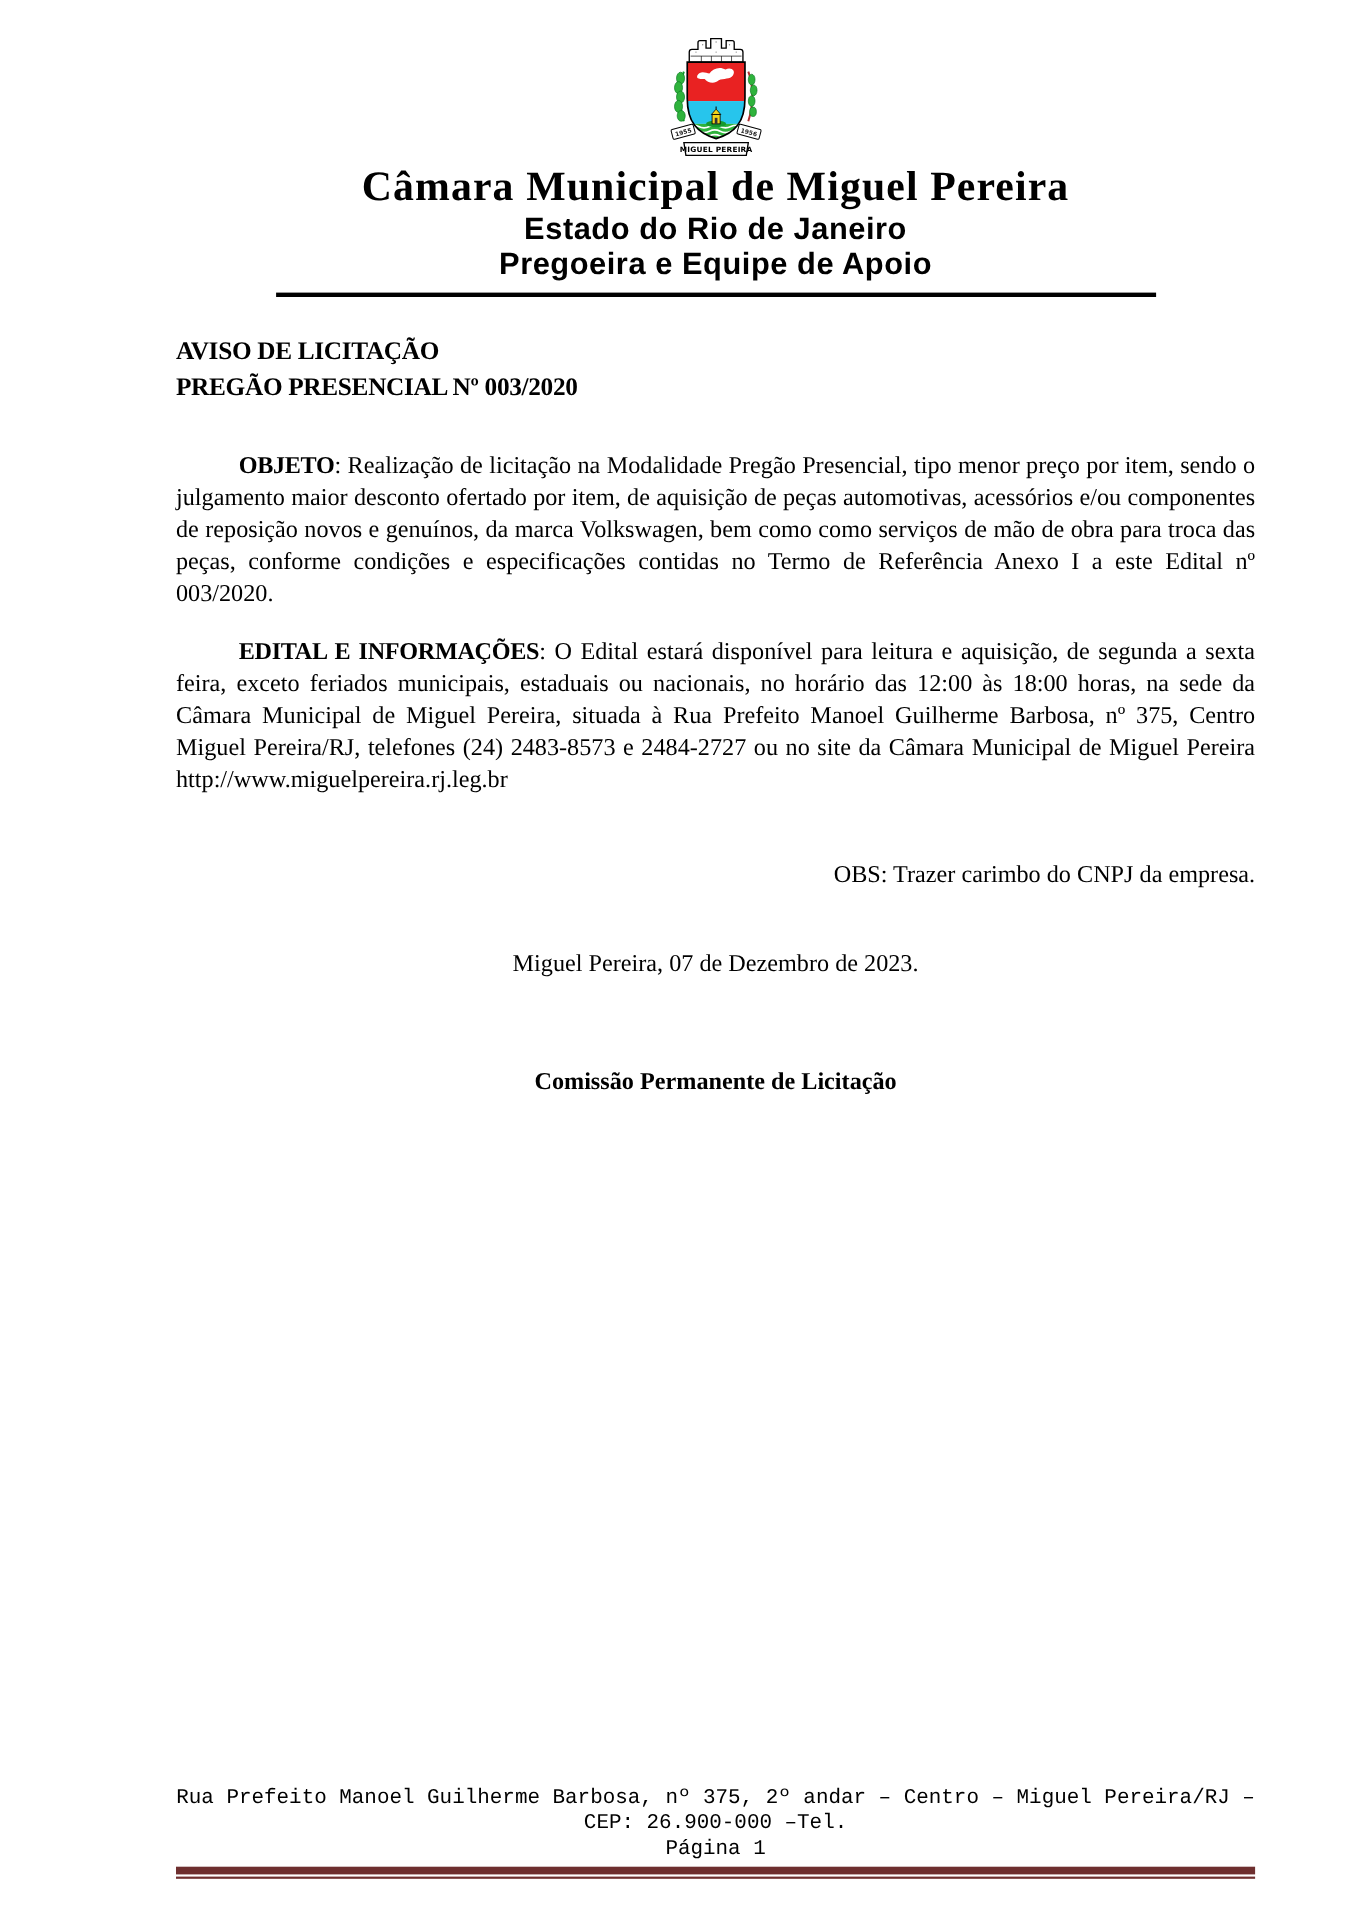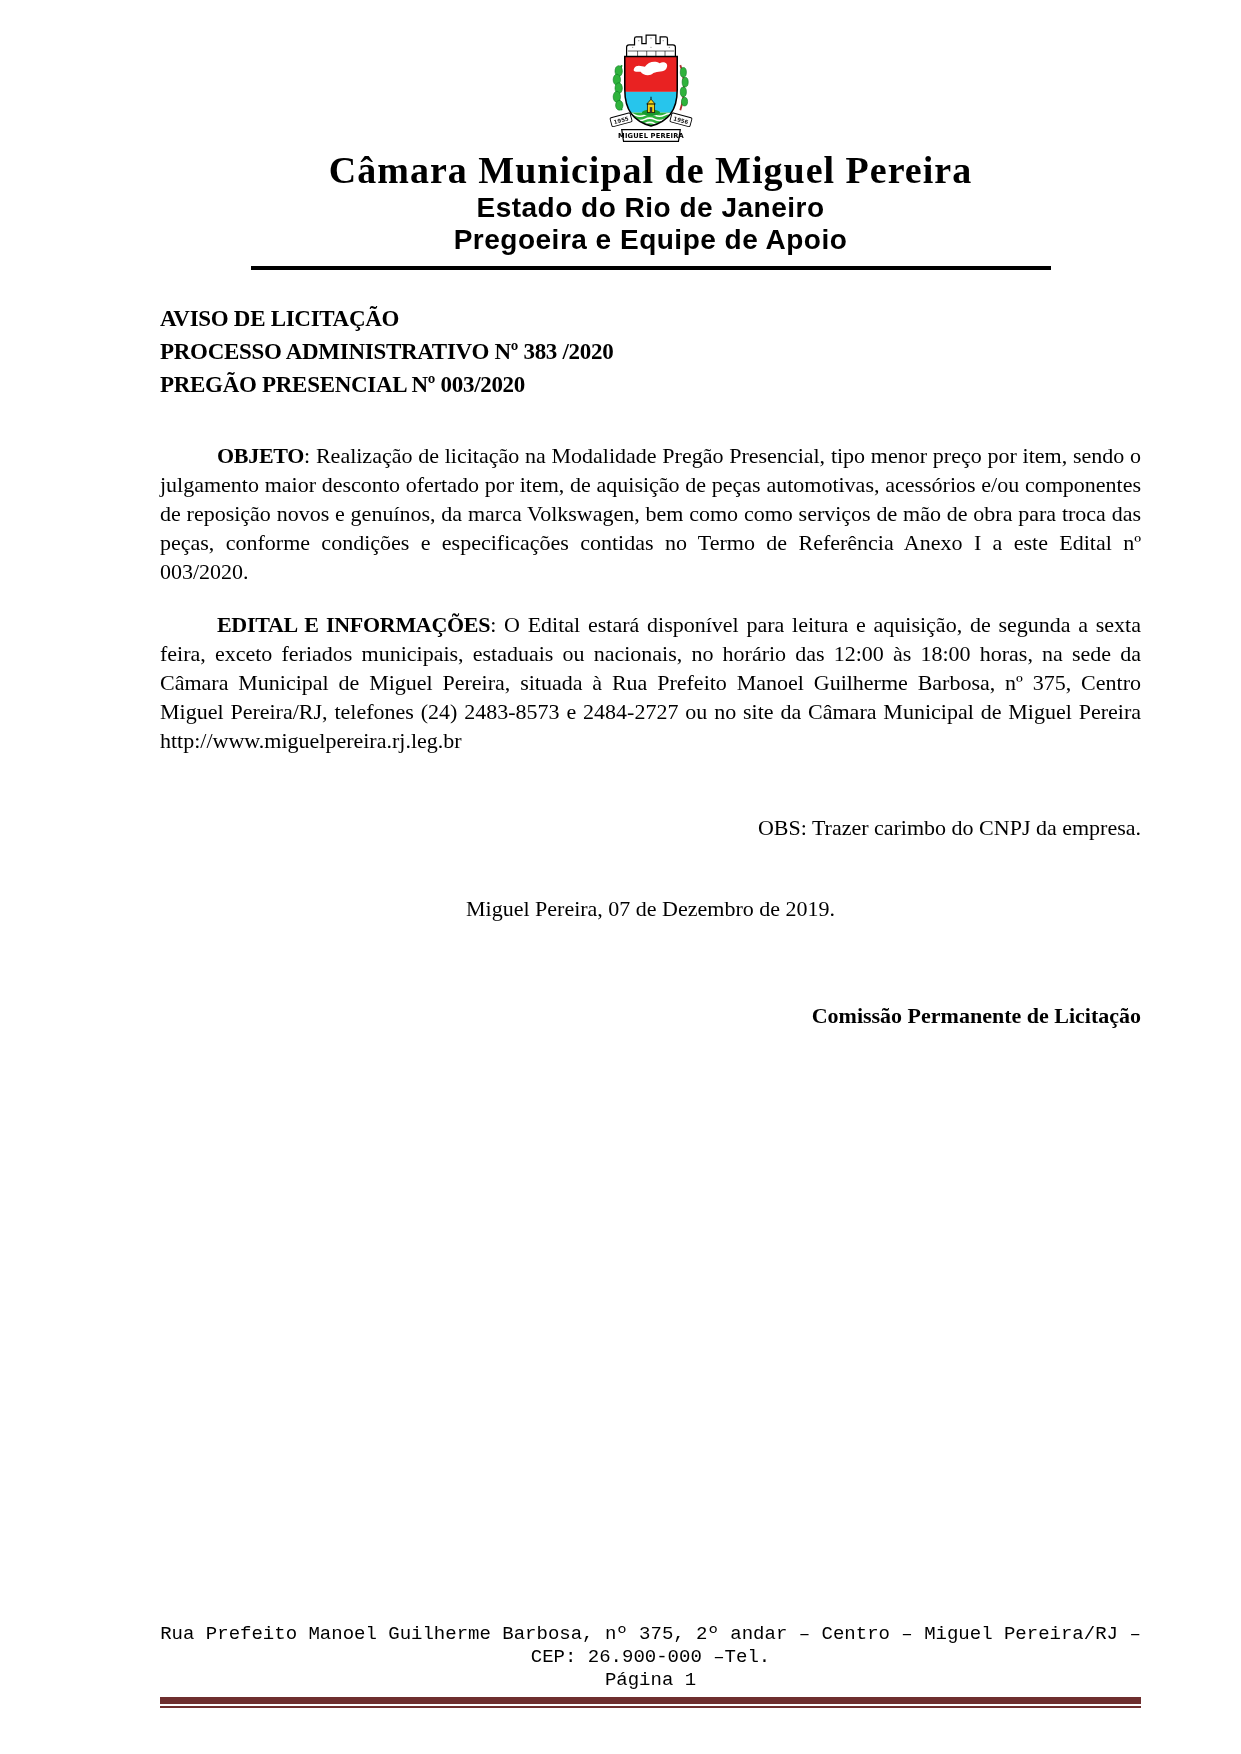--- a/index.html
+++ b/index.html
@@ -31,21 +31,21 @@
   
   .doc-body{
     margin-top:40px;
     font-family:Liberation Serif, serif;
     font-size:22px;line-height:29px;
   }
   .para{margin:0 0 24px 0;text-align:justify;text-indent:57px;}
   .para b{font-weight:bold;letter-spacing:-0.3px;}
   .obs{margin:58px 0 0 0;text-indent:57px;text-align:right;}
   .date-line{margin:52px 0 0 0;text-align:center;}
-  .signature-line{margin:78px 0 0 0;text-align:right;font-weight:bold;}
+  .signature-line{margin:78px 0 0 0;text-align:center;font-weight:bold;}
 
   
   .doc-footer{
     position:absolute;left:160px;right:100px;bottom:46px;
     font-family:Liberation Mono, monospace;
     font-size:19px;line-height:23px;text-align:center;
   }
   .footer-rule-thick{height:7px;background:var(--footer-rule,#6e2f2f);margin-top:5px;}
   .footer-rule-thin{height:2px;background:var(--footer-rule,#6e2f2f);margin-top:2px;}
 
@@ -148,33 +148,32 @@
       </svg>
 
       <h1 class="org-name">Câmara Municipal de Miguel Pereira</h1>
       <div class="org-sub">Estado do Rio de Janeiro</div>
       <div class="org-sub">Pregoeira e Equipe de Apoio</div>
       <div class="letterhead-rule"></div>
     </header>
 
     <section class="title-block">
       <div>AVISO DE LICITAÇÃO</div>
-      <div>PROCESSO ADMINISTRATIVO Nº 383 /2020</div>
       <div>PREGÃO PRESENCIAL Nº 003/2020</div>
     </section>
 
     <section class="doc-body">
       <p class="para"><b>OBJETO</b><span>: Realização de licitação na Modalidade Pregão Presencial, tipo menor preço por item, sendo o julgamento maior desconto ofertado por item, de aquisição de peças automotivas, acessórios e/ou componentes de reposição novos e genuínos, da marca Volkswagen, bem como como serviços de mão de obra para troca das peças, conforme condições e especificações contidas no Termo de Referência Anexo I a este Edital nº 003/2020.</span></p>
 
 
       <p class="para"><b>EDITAL E INFORMAÇÕES</b><span>: O Edital estará disponível para leitura e aquisição, de segunda a sexta feira, exceto feriados municipais, estaduais ou nacionais, no horário das 12:00 às 18:00 horas, na sede da Câmara Municipal de Miguel Pereira, situada à Rua Prefeito Manoel Guilherme Barbosa, nº 375, Centro Miguel Pereira/RJ, telefones (24) 2483-8573 e 2484-2727 ou no site da Câmara Municipal de Miguel Pereira http://www.miguelpereira.rj.leg.br</span></p>
 
       <p class="obs">OBS: Trazer carimbo do CNPJ da empresa.</p>
 
-      <p class="date-line">Miguel Pereira, 07 de Dezembro de 2019.</p>
+      <p class="date-line">Miguel Pereira, 07 de Dezembro de 2023.</p>
 
       <p class="signature-line">Comissão Permanente de Licitação</p>
     </section>
 
   </div>
 
   <footer class="doc-footer">
     <div>Rua Prefeito Manoel Guilherme Barbosa, nº 375, 2º andar – Centro – Miguel Pereira/RJ – CEP: 26.900-000 –Tel.</div>
     <div>Página 1</div>
     <div class="footer-rule-thick"></div>

